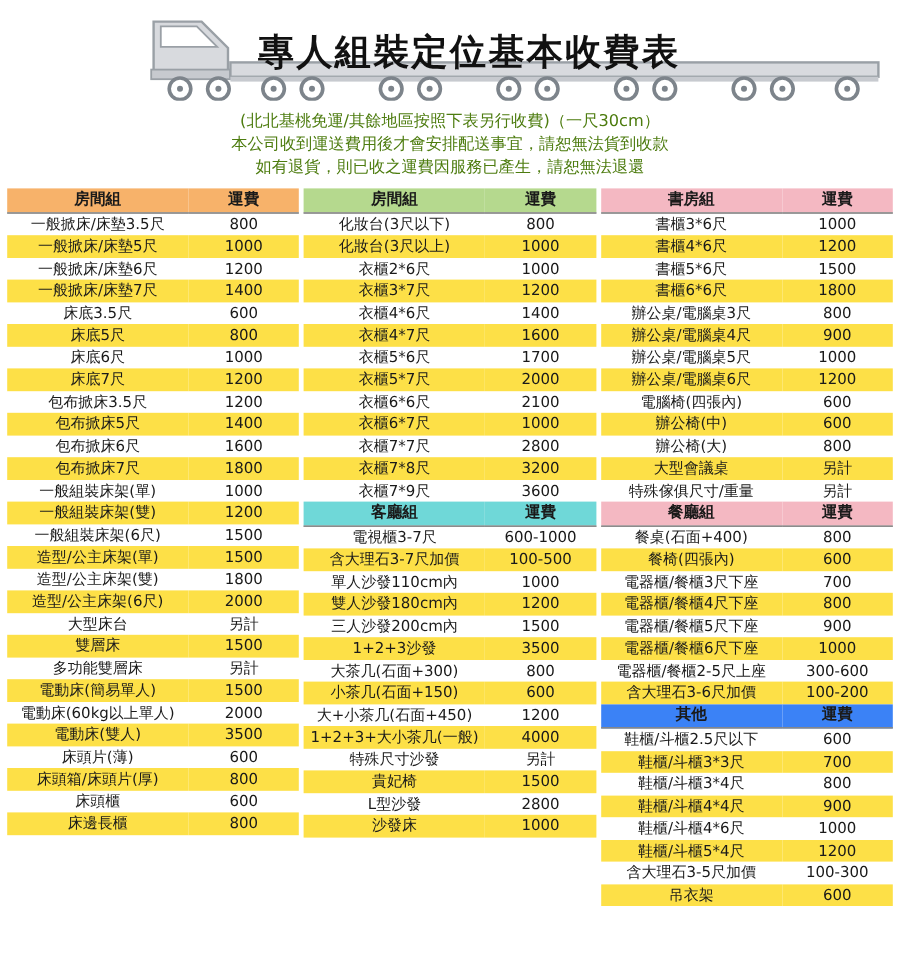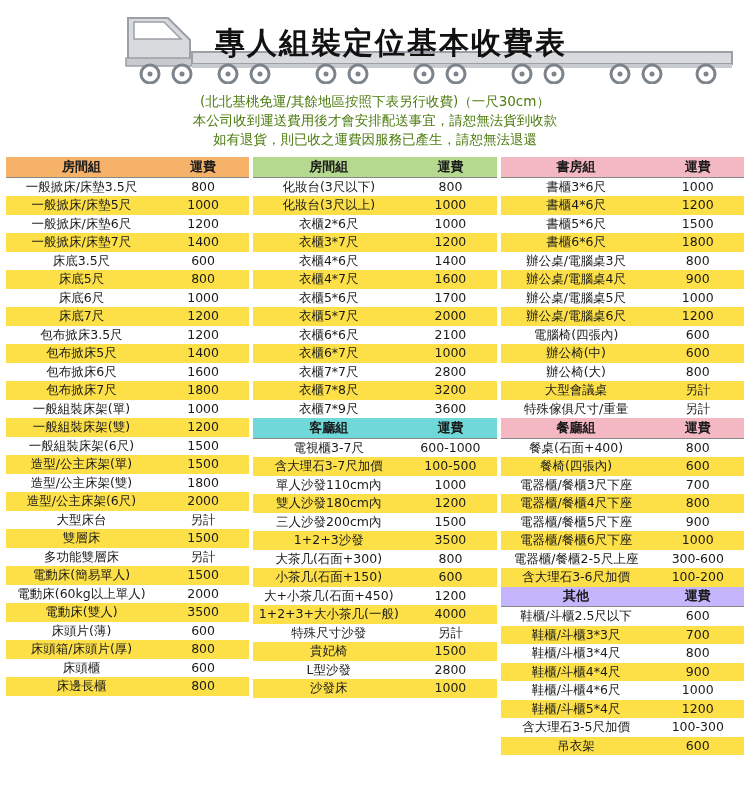--- a/index.html
+++ b/index.html
@@ -70,21 +70,21 @@
   .hdr th {
     font-weight: bold;
     font-size: 13px;
     height: 20px;
     border-bottom: 1px solid #888;
   }
   .hdr-orange th { background: #f7b26a; }
   .hdr-green th  { background: #b5d98e; }
   .hdr-pink th   { background: #f4b8c2; }
   .hdr-cyan th   { background: #6fd8d8; margin-top: 48px; }
-  .hdr-gray th   { background: #c4b5fd; margin-left: 32px; }
+  .hdr-gray th   { background: #3b82f6; margin-left: 32px; }
   .r-alt { background: #fde047; }
   .name { width: 62%; }
   .fee  { width: 38%; }
 </style>
 </head>
 <body>
 
 <div id="page">
 
   <div class="header">

